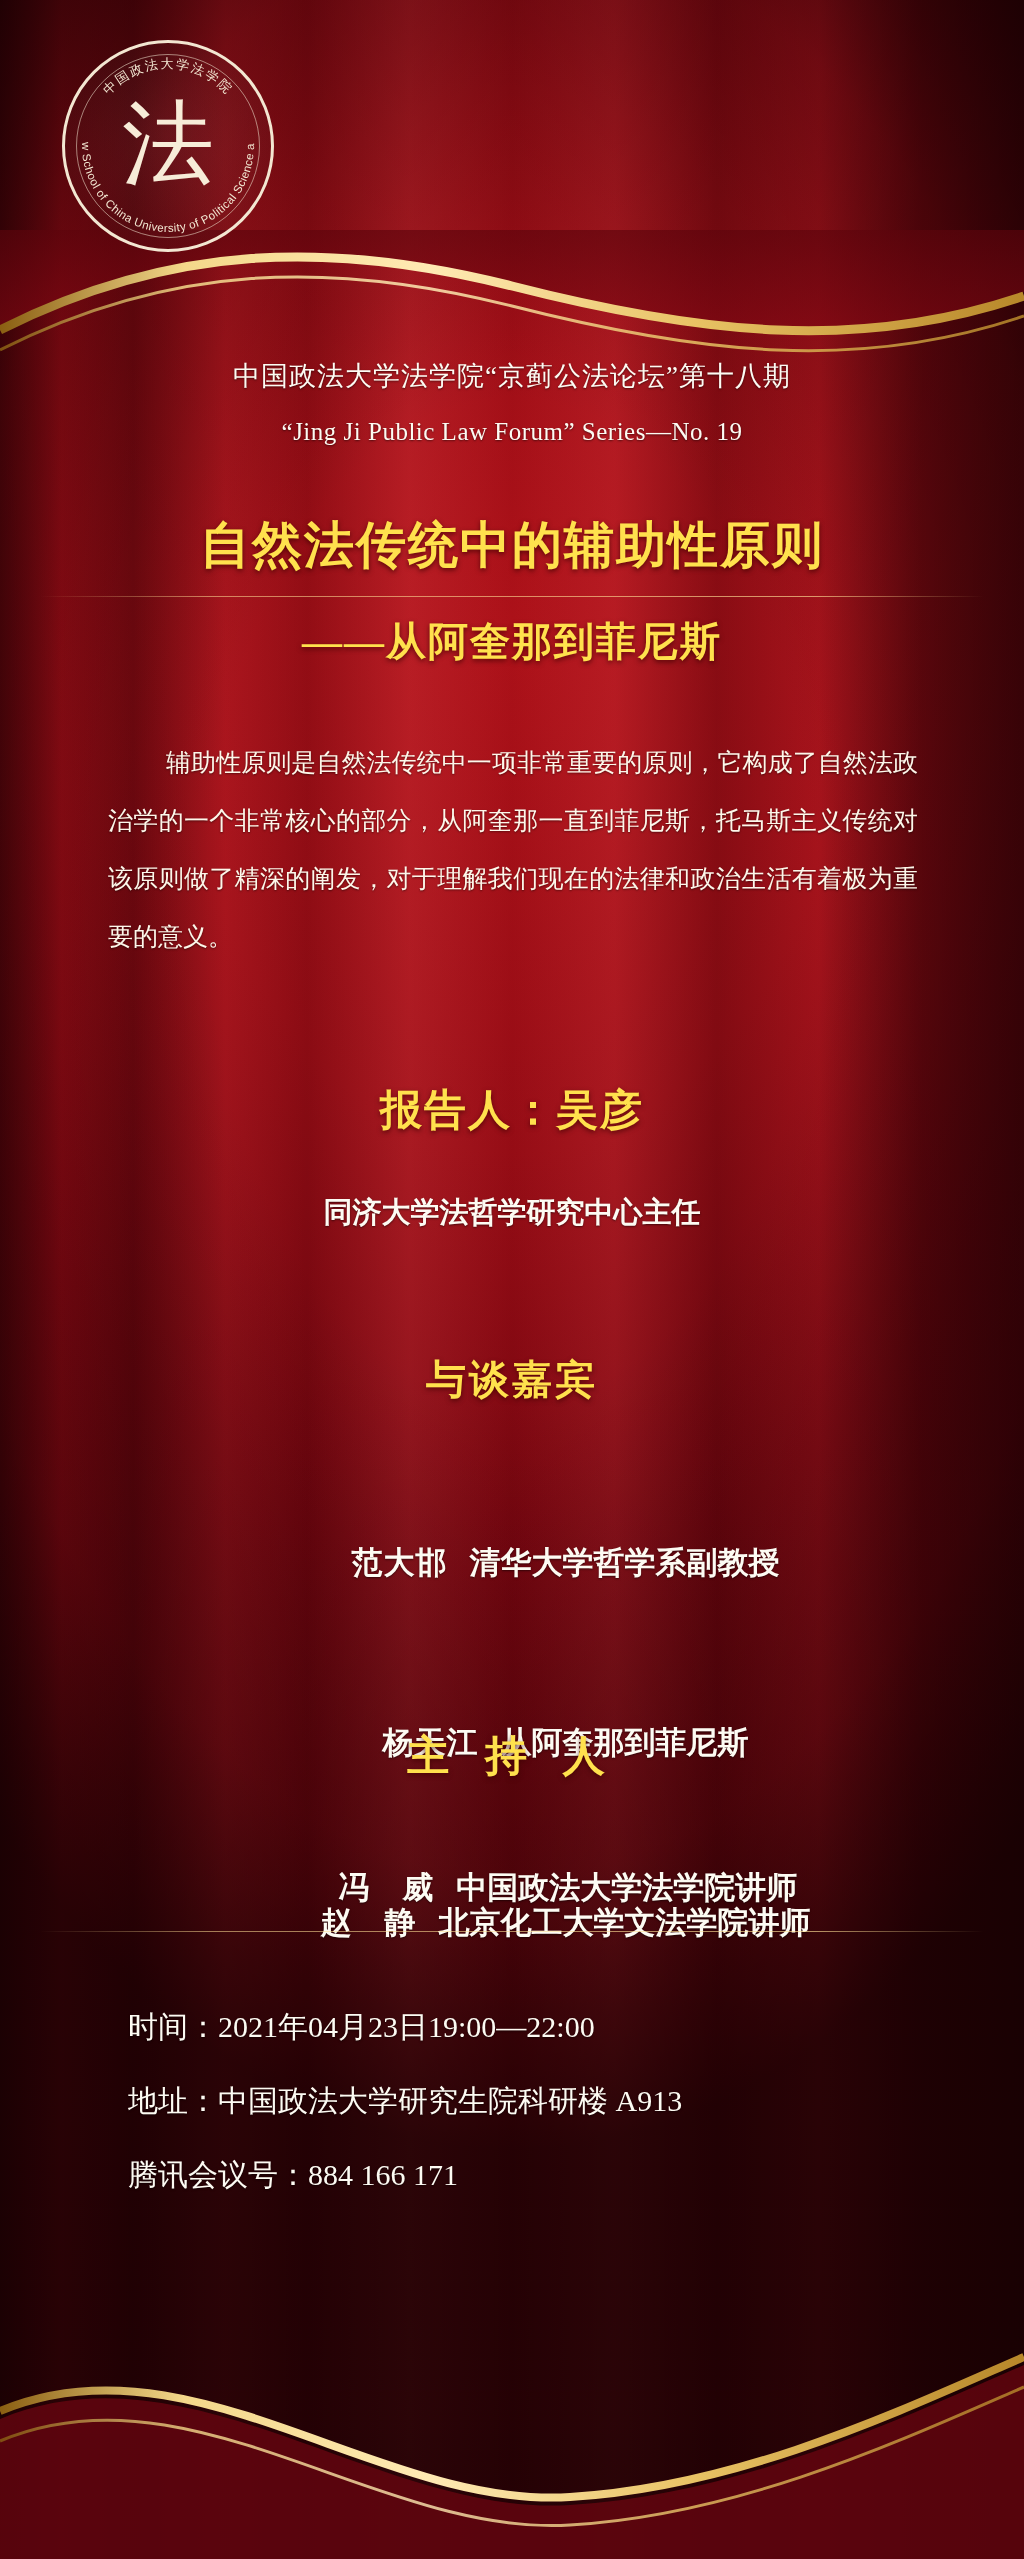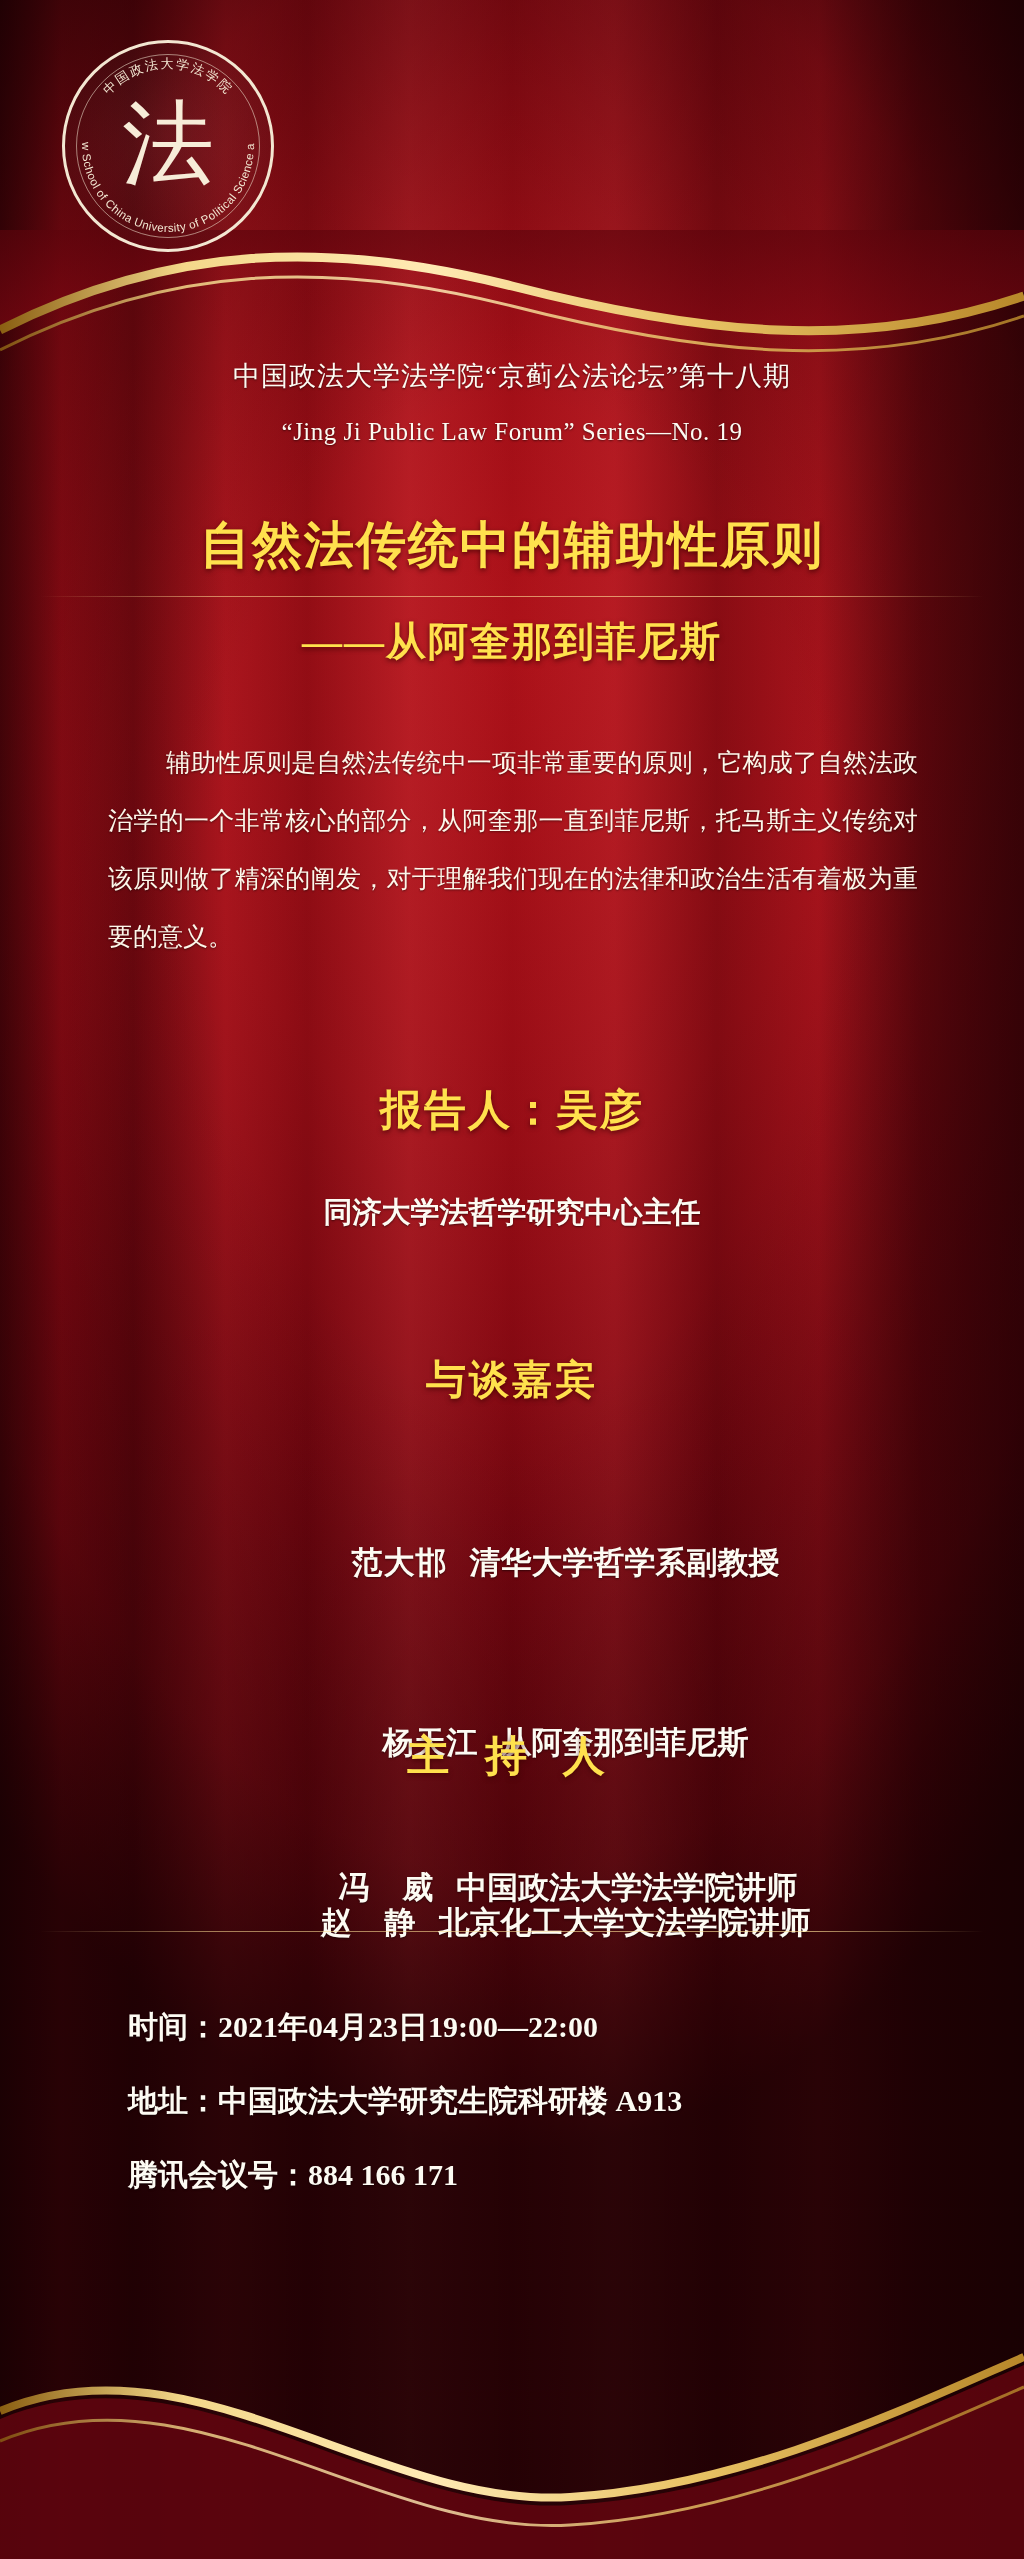--- a/index.html
+++ b/index.html
@@ -227,21 +227,21 @@
   .info-block {
     position: absolute;
     left: 128px;
     top: 1990px;
     width: 800px;
   }
   .info-row {
     color: #fdfbf3;
     font-size: 30px;
     line-height: 74px;
-    font-weight: bold;
+    font-weight: normal;
     font-family: "Liberation Serif", "DejaVu Serif", serif;
     text-shadow: 0 1px 2px rgba(0,0,0,0.5);
     white-space: pre;
   }
 </style>
 </head>
 <body>
 
 <div class="poster">
   <div class="sheen"></div>

